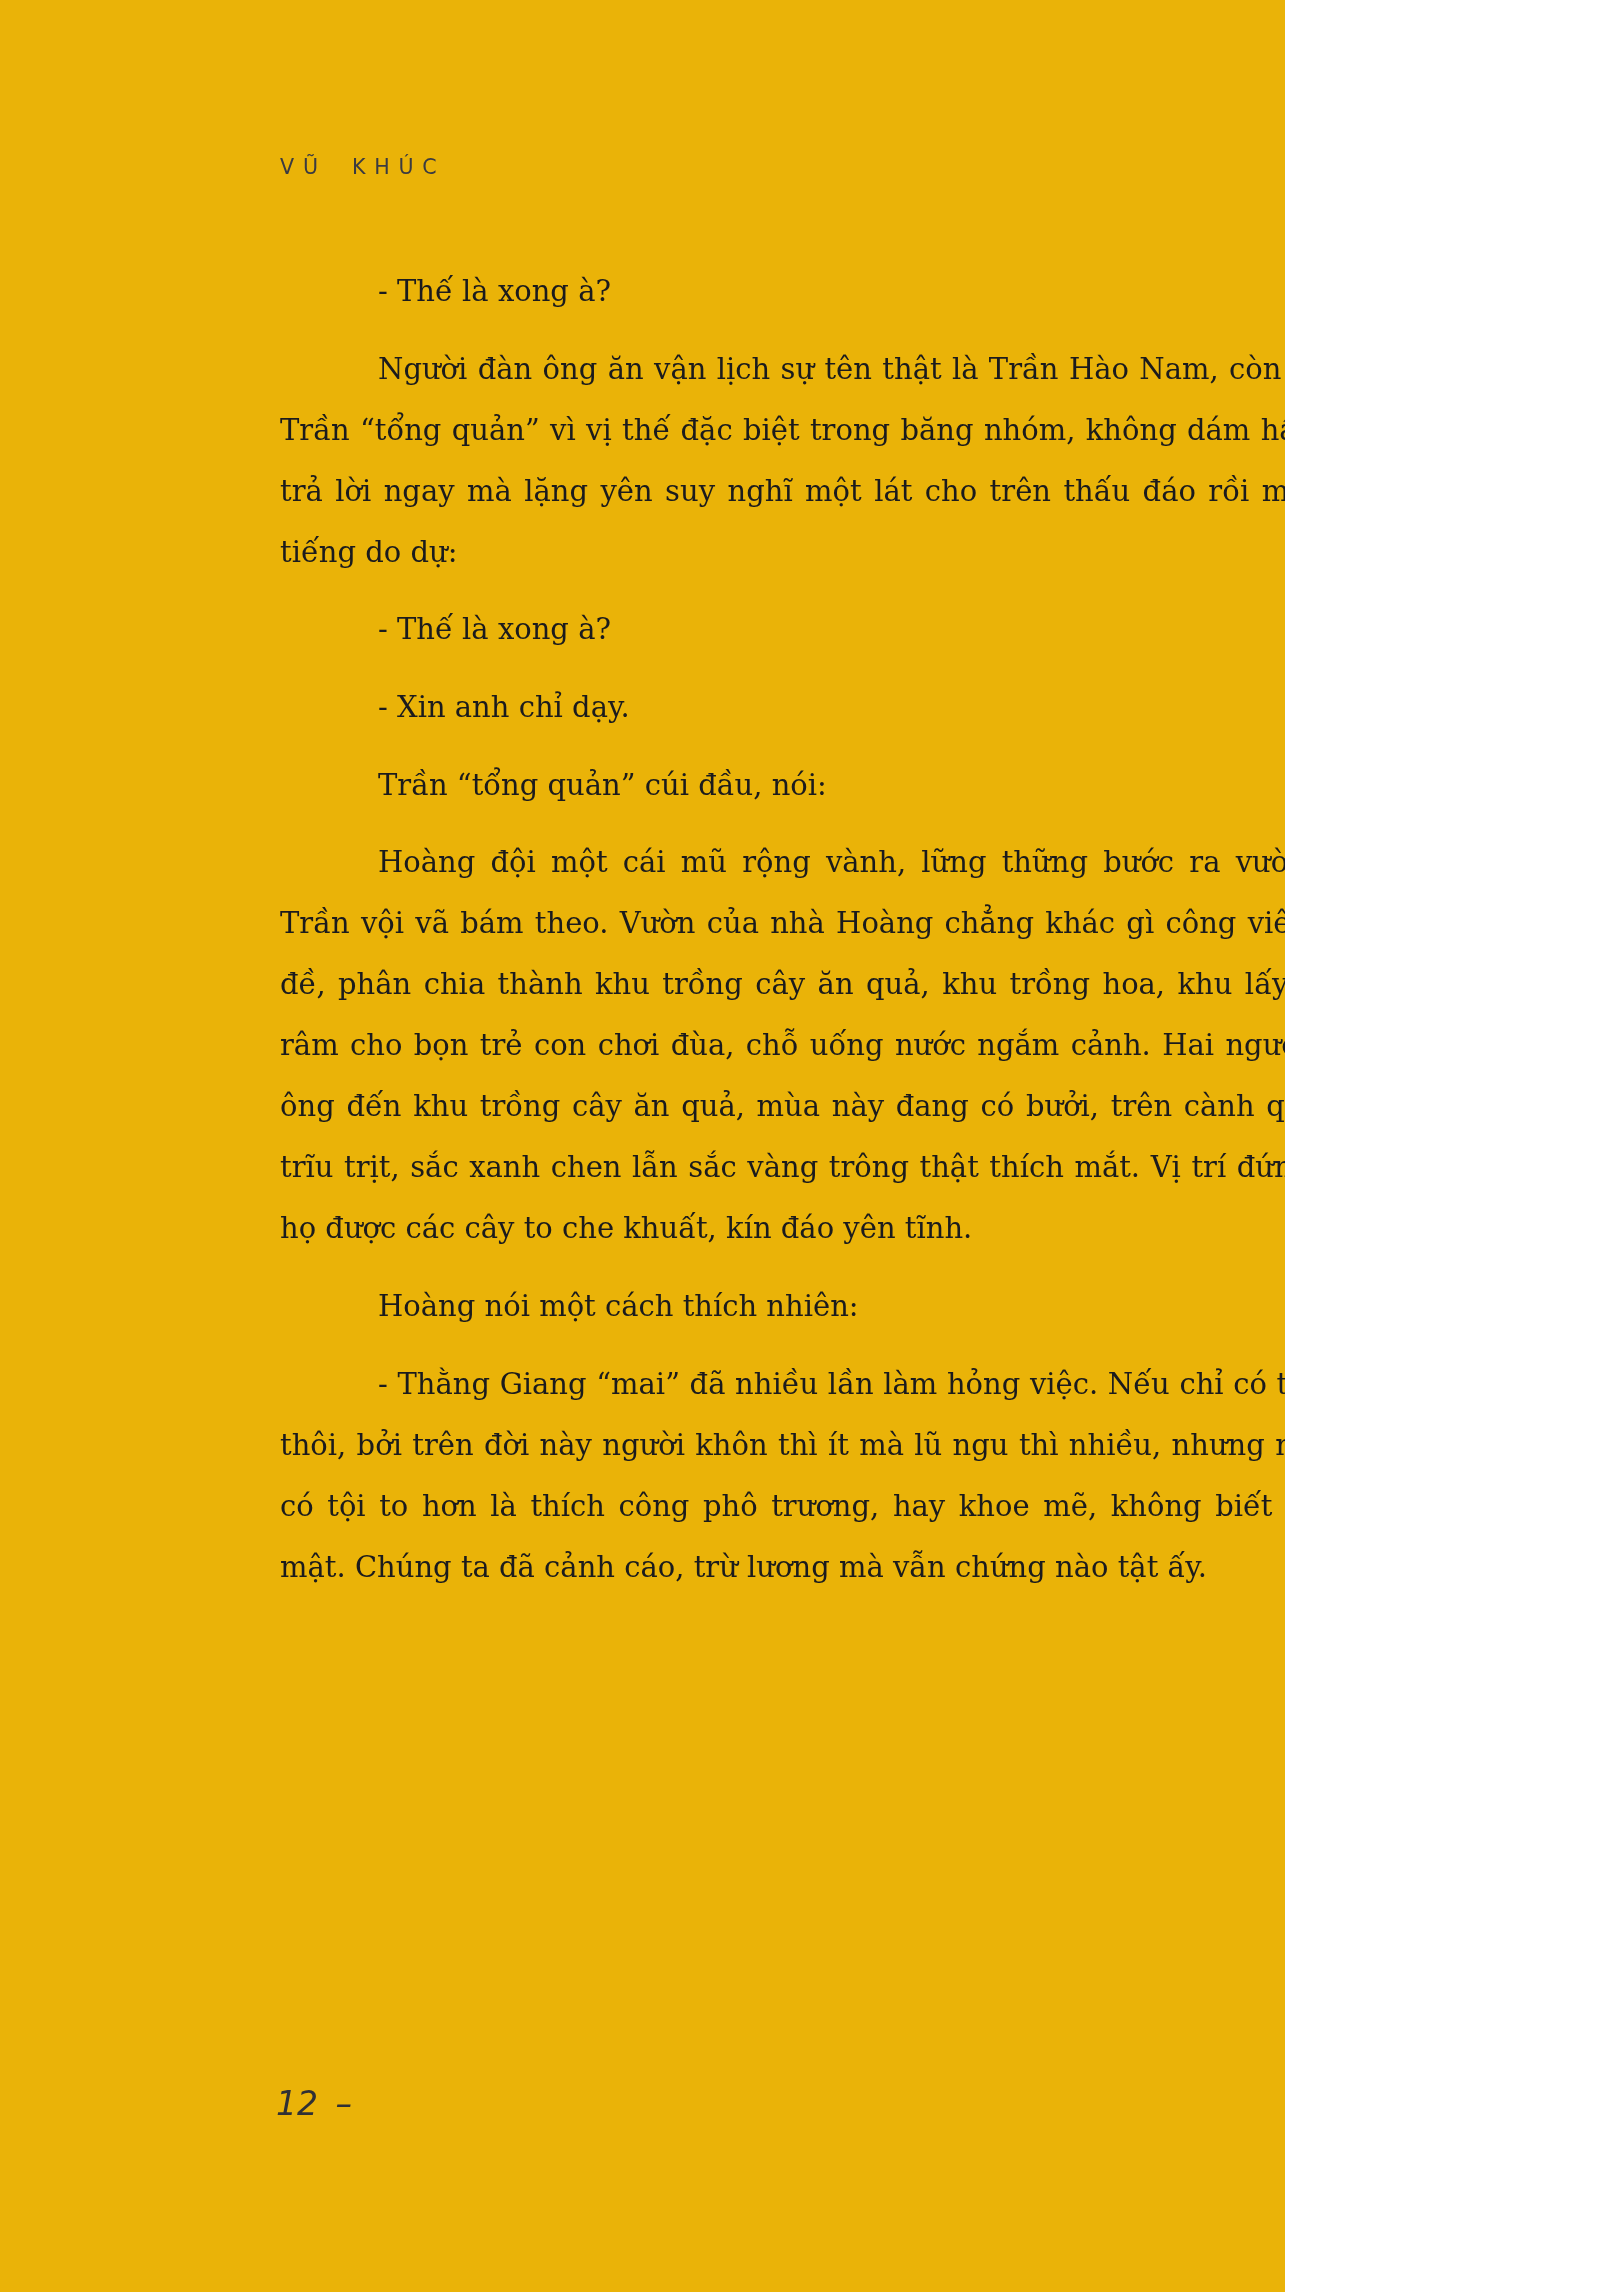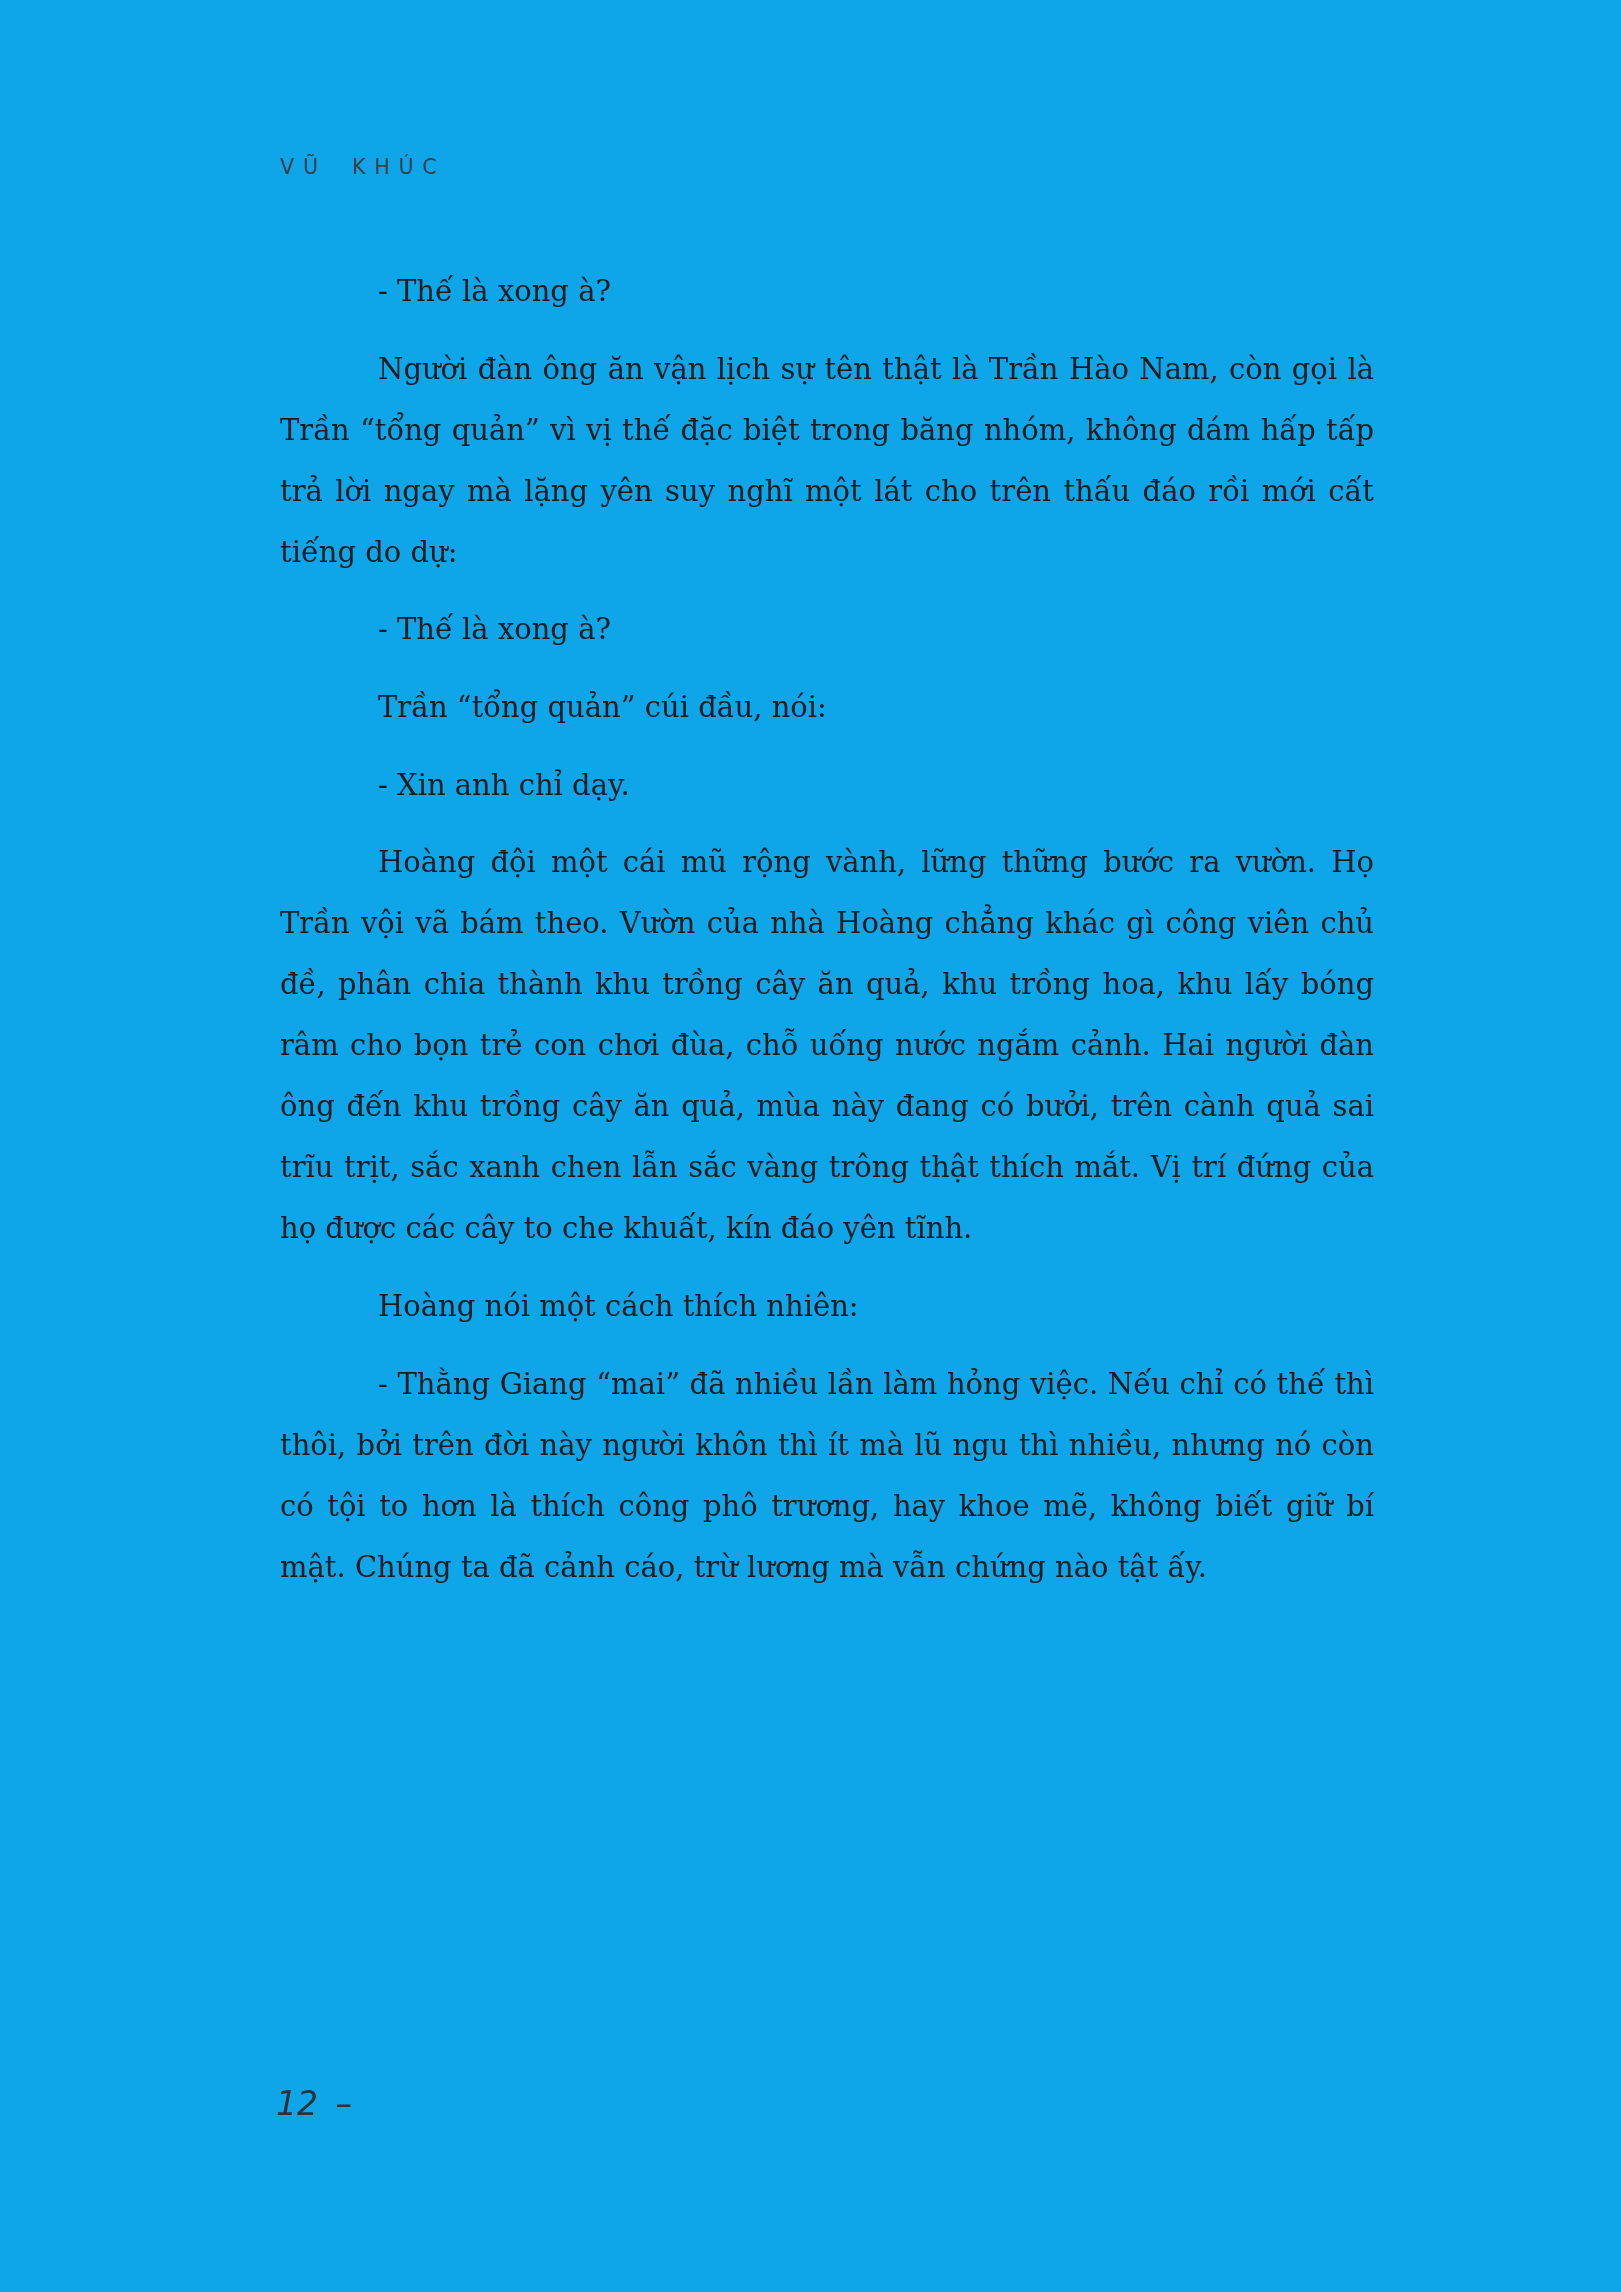--- a/index.html
+++ b/index.html
@@ -2,23 +2,23 @@
 <html lang="vi"><head>
 <meta charset="utf-8">
 <style>
   html, body {
     margin: 0;
     padding: 0;
     background: #ffffff;
   }
   .page {
     position: relative;
-    width: 1621px;
+    width: 1285px;
     height: 2293px;
-    background: #0ea5e9;
+    background: #eab308;
     overflow: hidden;
     font-family: "DejaVu Serif", serif;
   }
   .running-head {
     position: absolute;
     left: 280px;
     top: 155px;
     font-family: "DejaVu Sans", "Liberation Sans", sans-serif;
     font-size: 20.6px;
     font-weight: 400;
@@ -61,22 +61,22 @@
 <body>
 
 <div class="page">
 
   <div class="running-head">VŨ KHÚC</div>
 
   <div class="text-block">
     <p>- Thế là xong à?</p>
     <p>Người đàn ông ăn vận lịch sự tên thật là Trần Hào Nam, còn gọi là Trần “tổng quản” vì vị thế đặc biệt trong băng nhóm, không dám hấp tấp trả lời ngay mà lặng yên suy nghĩ một lát cho trên thấu đáo rồi mới cất tiếng do dự:</p>
     <p>- Thế là xong à?</p>
+    <p>- Xin anh chỉ dạy.</p>
     <p>Trần “tổng quản” cúi đầu, nói:</p>
-    <p>- Xin anh chỉ dạy.</p>
     <p>Hoàng đội một cái mũ rộng vành, lững thững bước ra vườn. Họ Trần vội vã bám theo. Vườn của nhà Hoàng chẳng khác gì công viên chủ đề, phân chia thành khu trồng cây ăn quả, khu trồng hoa, khu lấy bóng râm cho bọn trẻ con chơi đùa, chỗ uống nước ngắm cảnh. Hai người đàn ông đến khu trồng cây ăn quả, mùa này đang có bưởi, trên cành quả sai trĩu trịt, sắc xanh chen lẫn sắc vàng trông thật thích mắt. Vị trí đứng của họ được các cây to che khuất, kín đáo yên tĩnh.</p>
     <p>Hoàng nói một cách thích nhiên:</p>
     <p>- Thằng Giang “mai” đã nhiều lần làm hỏng việc. Nếu chỉ có thế thì thôi, bởi trên đời này người khôn thì ít mà lũ ngu thì nhiều, nhưng nó còn có tội to hơn là thích công phô trương, hay khoe mẽ, không biết giữ bí mật. Chúng ta đã cảnh cáo, trừ lương mà vẫn chứng nào tật ấy.</p>
   </div>
 
   <div class="page-footer">
     <span>12</span><span class="dash">–</span>
   </div>
 
 </div>

